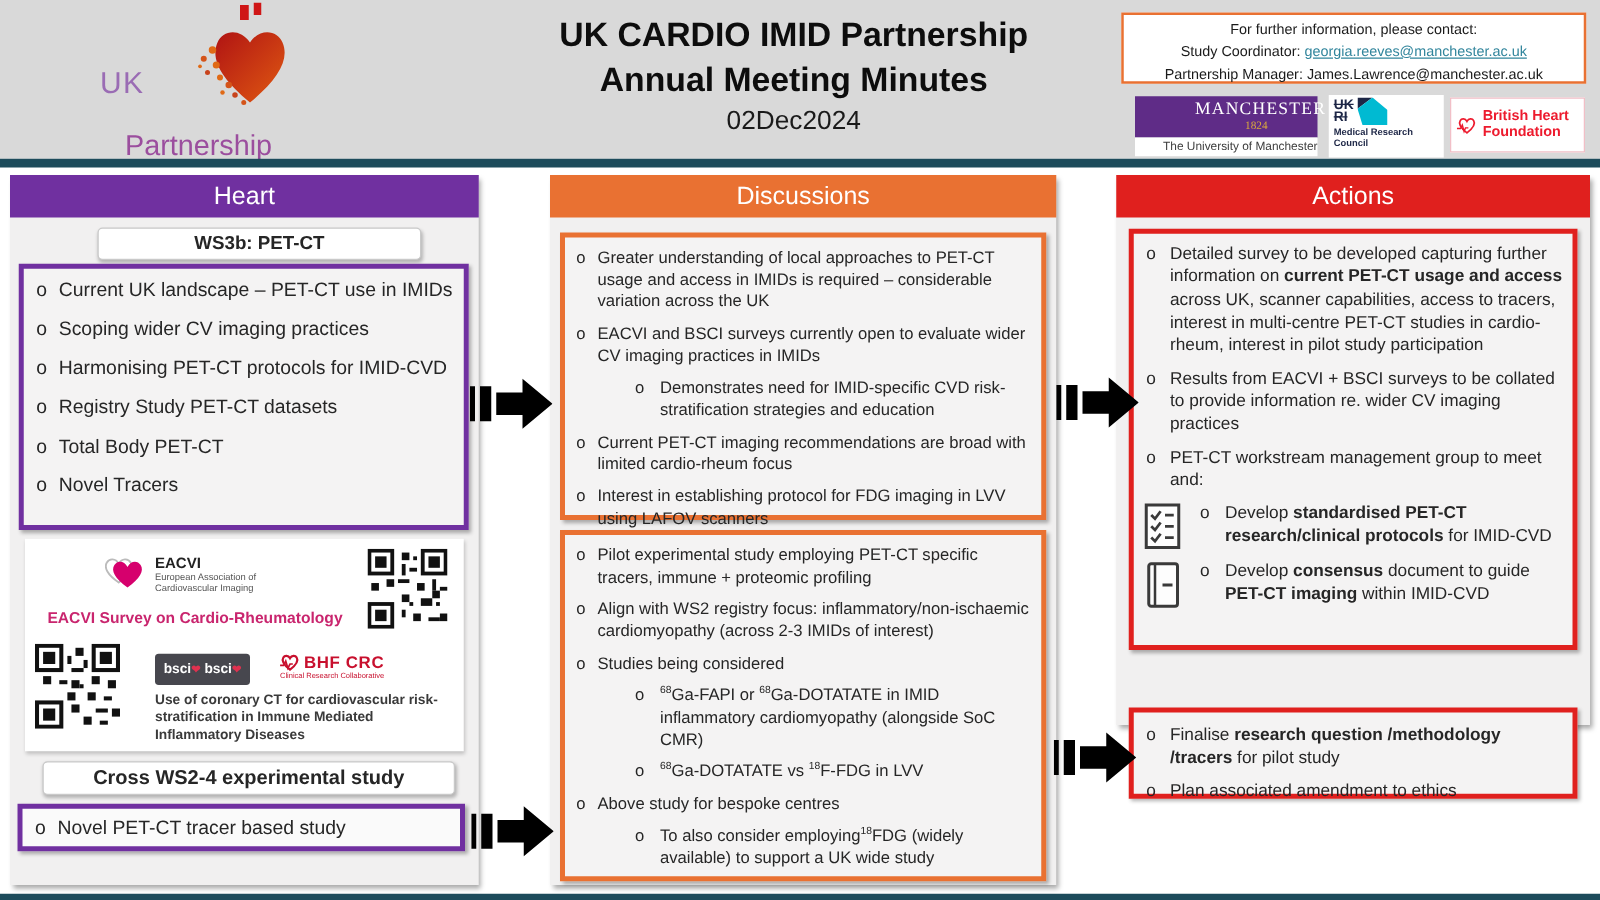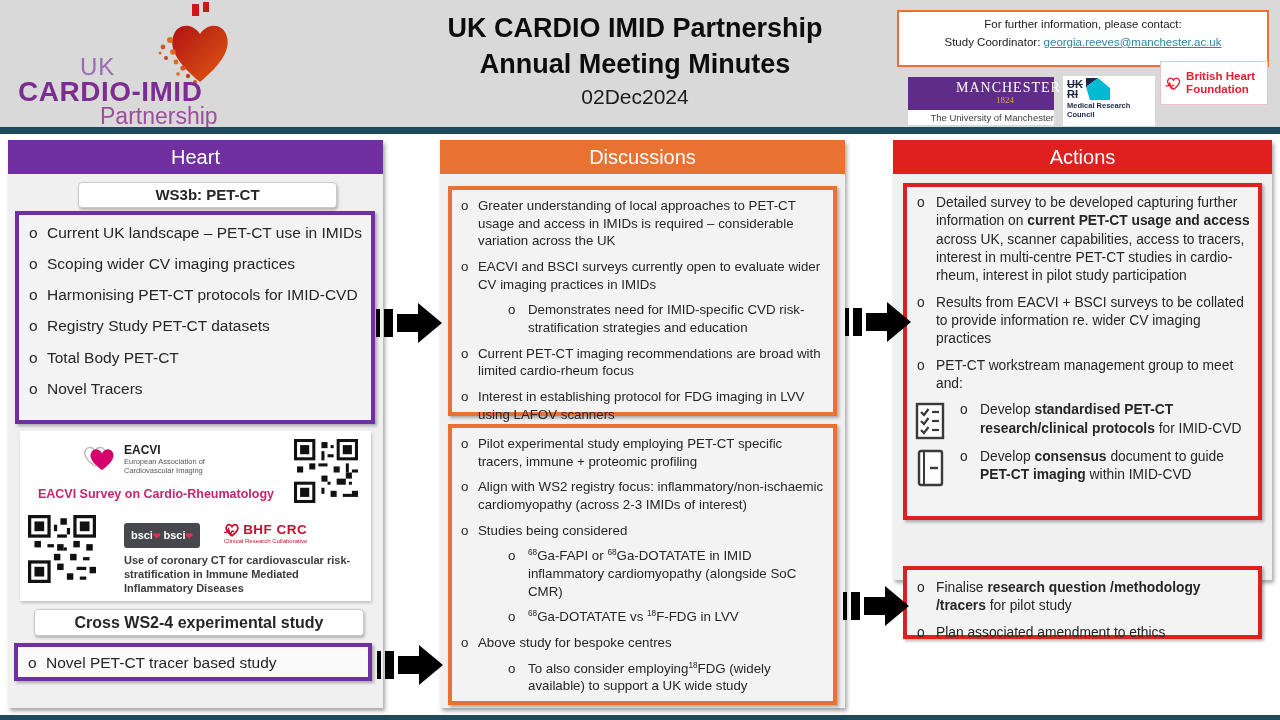--- a/index.html
+++ b/index.html
@@ -33,21 +33,21 @@
   .uom{position:absolute;left:908px;top:77px;width:146px;height:48px;}
   .uom-top{height:33px;background:var(--uom_purple);text-align:center;color:#fff;
            font-family:"Liberation Serif",serif;padding-left:48px;}
   .uom-name{font-size:14px;letter-spacing:1px;padding-top:3px;}
   .uom-year{font-size:9px;color:var(--gold);line-height:9px;}
   .uom-strip{height:15px;background:#fff;font-size:9.5px;color:#3d3d3d;text-align:right;line-height:15px;}
   .ukri{position:absolute;left:1063px;top:76px;width:92px;height:50px;background:#fff;padding:2px 4px;box-sizing:border-box;}
   .ukri-row{display:flex;align-items:center;gap:3px;}
   .ukri-mark{font-size:11px;font-weight:700;color:var(--navy);line-height:10px;text-decoration:line-through;}
   .ukri-sub{font-size:7.5px;font-weight:700;color:var(--navy);line-height:1.15;margin-top:2px;}
-  .bhf{position:absolute;left:1160px;top:61px;width:108px;height:44px;background:#fff;border:1px solid #f1bfc7;
+  .bhf{position:absolute;left:1160px;top:78px;width:108px;height:44px;background:#fff;border:1px solid #f1bfc7;
        box-sizing:border-box;display:flex;align-items:center;gap:4px;padding:2px 4px;justify-content:center;}
   .bhf-text{font-size:11.5px;font-weight:700;color:var(--bhf_red);line-height:1.1;}
 
   
   .panel{position:absolute;top:140px;background:var(--panel_gray);box-shadow:2px 3px 4px rgba(0,0,0,.35);}
   .p-topics{left:8px;width:375px;height:568px;}
   .p-disc{left:440px;width:405px;height:568px;}
   .p-act{left:893px;width:379px;height:440px;}
   .panel-h{height:34px;color:#fff;font-size:20px;text-align:center;line-height:34px;font-weight:500;}
   .ph-topics{background:var(--purple);}
@@ -135,32 +135,32 @@
       <circle cx="25" cy="50" r="2.8" fill="#e06a16"></circle>
         <circle cx="18" cy="56" r="2" fill="#c8431c"></circle>
       <circle cx="28" cy="60" r="2.4" fill="#e06a16"></circle>
         <circle cx="35" cy="66" r="2.6" fill="#d4541a"></circle>
       <circle cx="30" cy="72" r="1.8" fill="#e06a16"></circle>
         <circle cx="40" cy="74" r="2.2" fill="#c8431c"></circle>
       <circle cx="12" cy="51" r="1.5" fill="#e06a16"></circle>
         <circle cx="47" cy="80" r="2" fill="#d4541a"></circle>
     </svg>
     <div class="logo-uk">UK</div>
-    <div class="logo-cardio">CARDIO-IMID</div>
     <div class="logo-part">Partnership</div>
 
     <div class="title-block">
       <div class="title-l">UK CARDIO IMID Partnership</div>
       <div class="title-l">Annual Meeting Minutes</div>
       <div class="title-date">02Dec2024</div>
     </div>
 
     <div class="contact">
       <div>For further information, please contact:</div>
       <div><span>Study Coordinator: </span><a href="#">georgia.reeves@manchester.ac.uk</a></div>
+      <div><span>Partnership Manager: </span><span>James.Lawrence@manchester.ac.uk</span></div>
     </div>
 
     <div class="uom">
       <div class="uom-top">
         <div class="uom-name">MANCHESTER</div>
         <div class="uom-year">1824</div>
       </div>
       <div class="uom-strip">The University of Manchester</div>
     </div>
 

